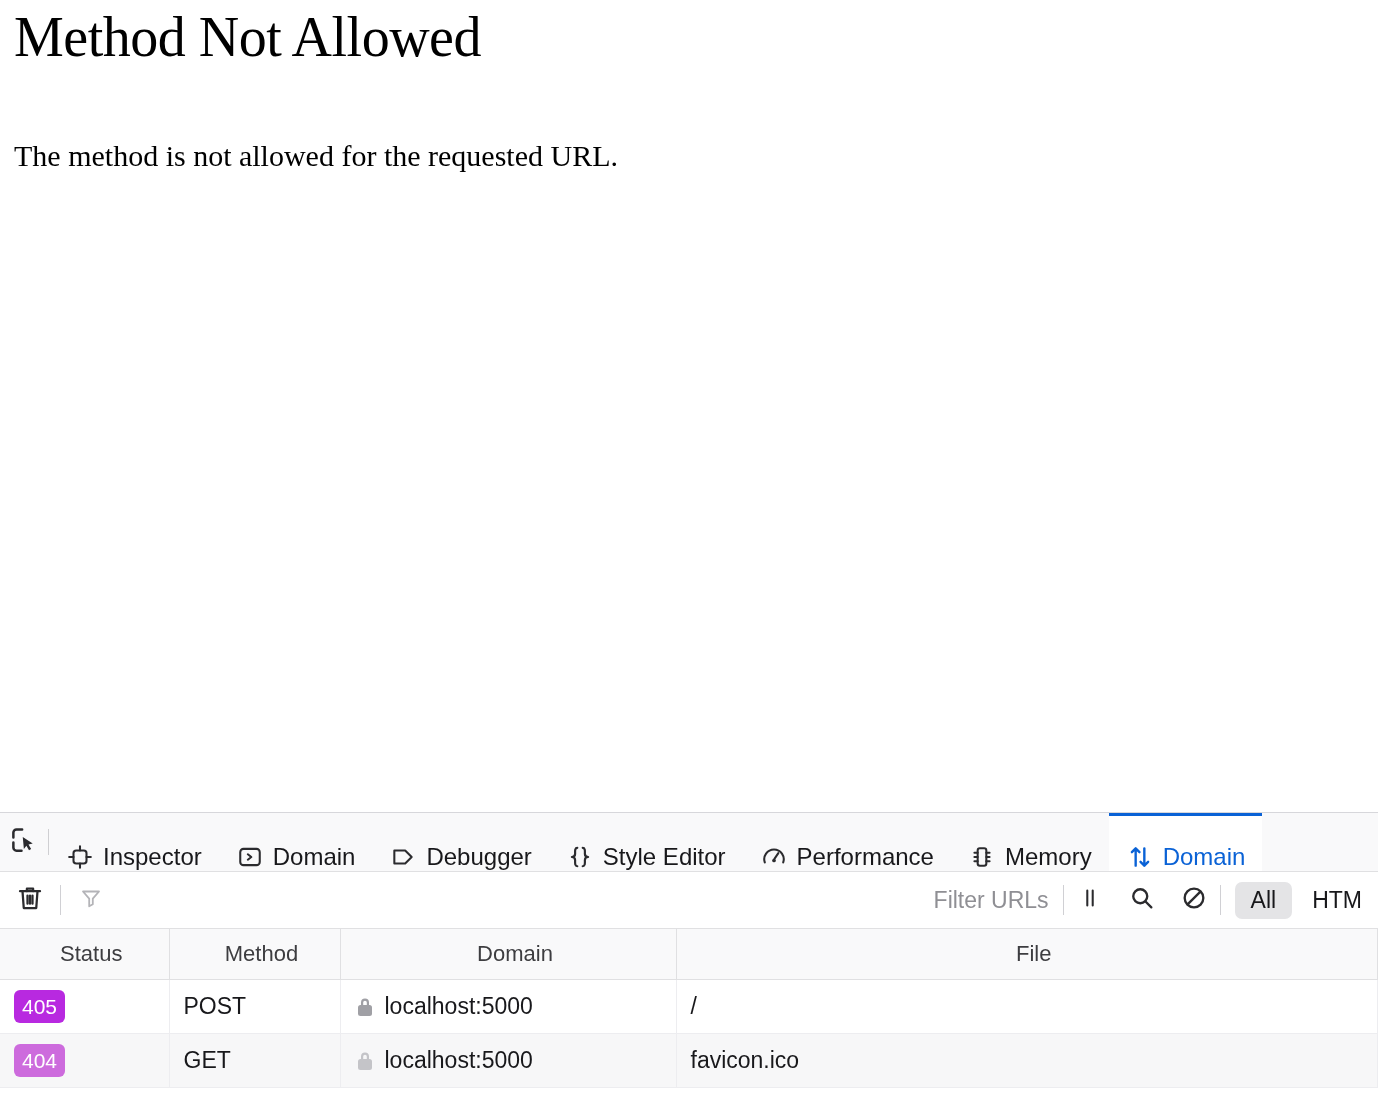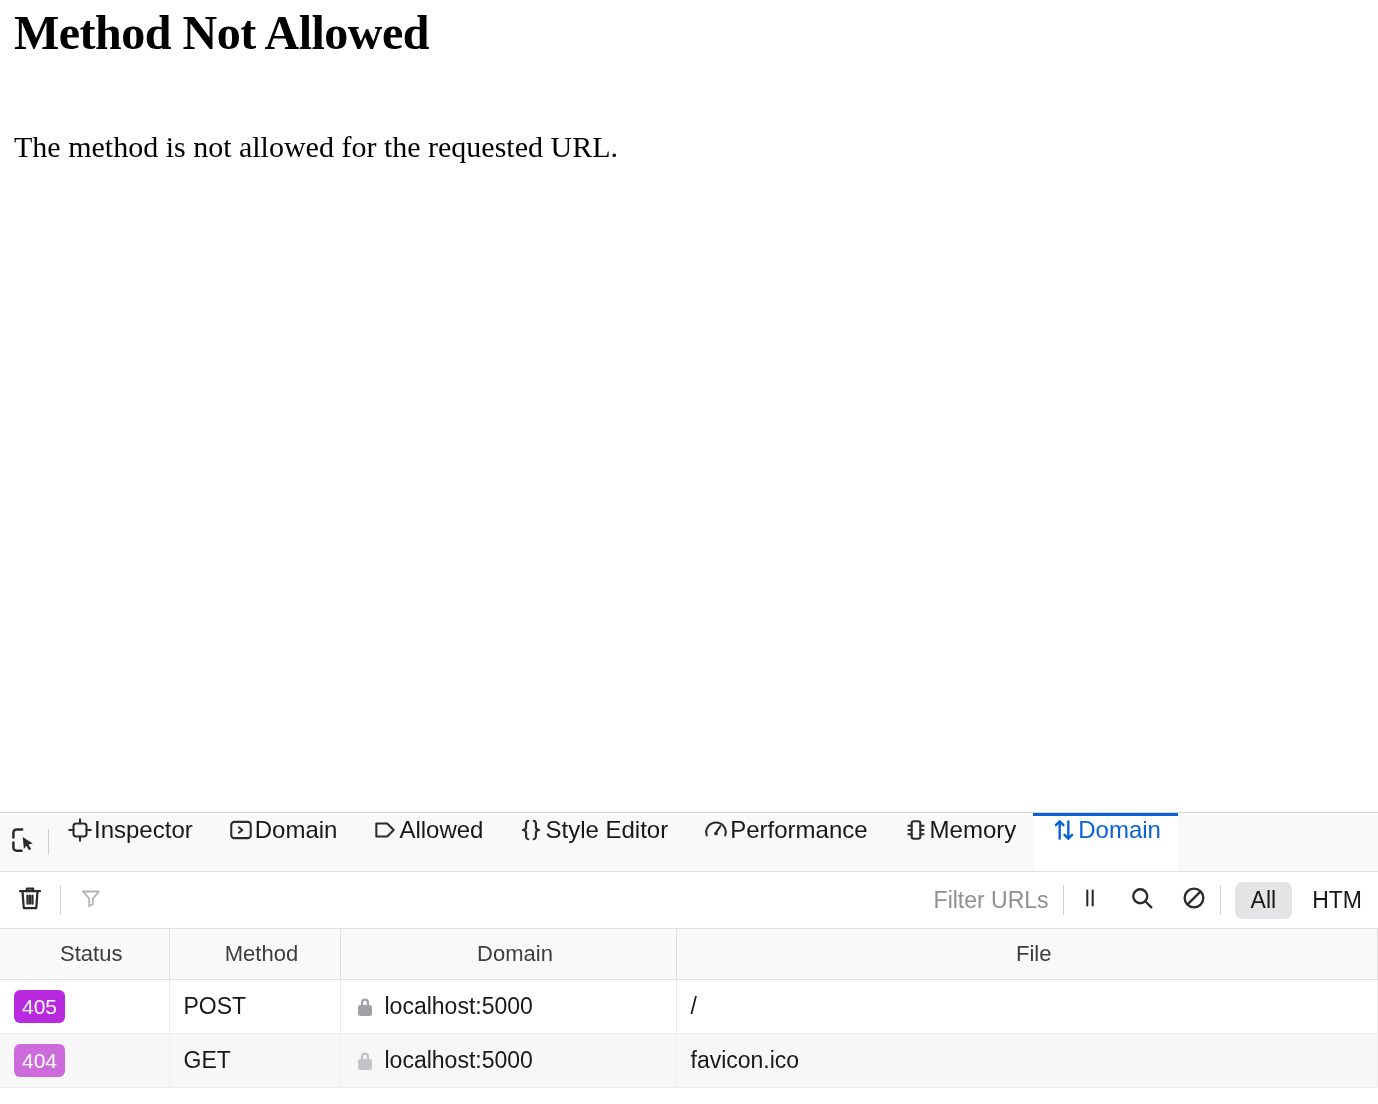--- a/index.html
+++ b/index.html
@@ -22,22 +22,22 @@
     top: 0;
     width: 1378px;
     height: 812px;
     background: #ffffff;
     box-sizing: border-box;
     padding: 0 14px;
     font-family: "Liberation Serif", serif;
   }
   #error-title {
     font-family: "Liberation Serif", serif;
-    font-weight: bold;
-    font-size: 48px;
+    font-weight: normal;
+    font-size: 56px;
     line-height: 1.12;
     color: #000000;
     margin: 6px 0 12px 0;
     letter-spacing: -0.5px;
   }
   #error-message {
     font-family: "Liberation Serif", serif;
     font-size: 30px;
     color: #000000;
     margin: 70px 0 0 0;
@@ -81,21 +81,22 @@
     flex: 0 0 1px;
   }
   #toolbox-tabs {
     display: flex;
     align-items: stretch;
     flex: 1 1 auto;
     min-width: 0;
   }
   .toolbox-tab {
     display: flex;
-    align-items: flex-start;
+    align-items: flex-end;
+    gap: 9px;
     padding: 0 17px;
     height: 58px;
     box-sizing: border-box;
     color: #18181b;
     font-size: 24px;
     white-space: nowrap;
     cursor: pointer;
     border-top: 3px solid transparent;
   }
   .toolbox-tab .tab-ico {
@@ -284,21 +285,21 @@
         </span>
         <span>Domain</span>
       </div>
 
       <div class="toolbox-tab">
         <span class="tab-ico">
           <svg width="26" height="26" viewBox="0 0 24 24" fill="none" stroke="#2b2b2e" stroke-width="1.9" stroke-linejoin="round">
             <path d="M4 6h10l6 6-6 6H4z"></path>
           </svg>
         </span>
-        <span>Allowed</span>
+        <span>Debugger</span>
       </div>
 
       <div class="toolbox-tab">
         <span class="tab-ico">
           <svg width="26" height="26" viewBox="0 0 24 24" fill="none" stroke="#2b2b2e" stroke-width="2" stroke-linecap="round" stroke-linejoin="round">
             <path d="M9.5 3.5C7 3.5 7.5 7 7.5 9c0 2-1.5 3-3 3 1.5 0 3 1 3 3 0 2-.5 5.5 2 5.5"></path>
             <path d="M14.5 3.5c2.5 0 2 3.5 2 5.5 0 2 1.5 3 3 3-1.5 0-3 1-3 3 0 2 .5 5.5-2 5.5"></path>
           </svg>
         </span>
         <span>Style Editor</span>

